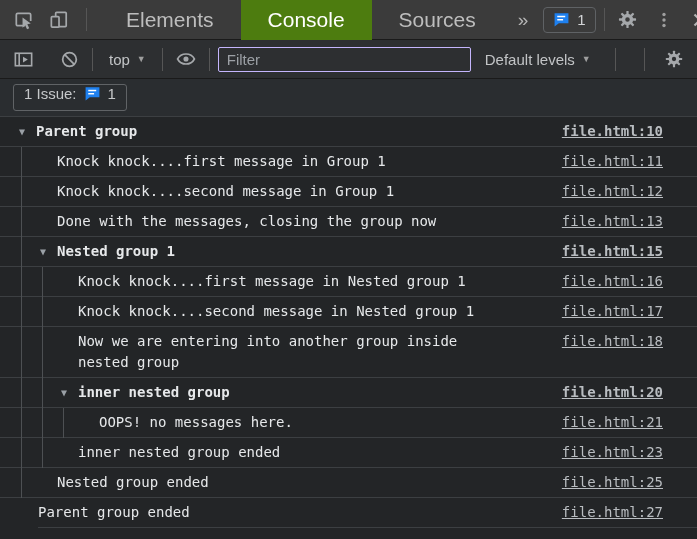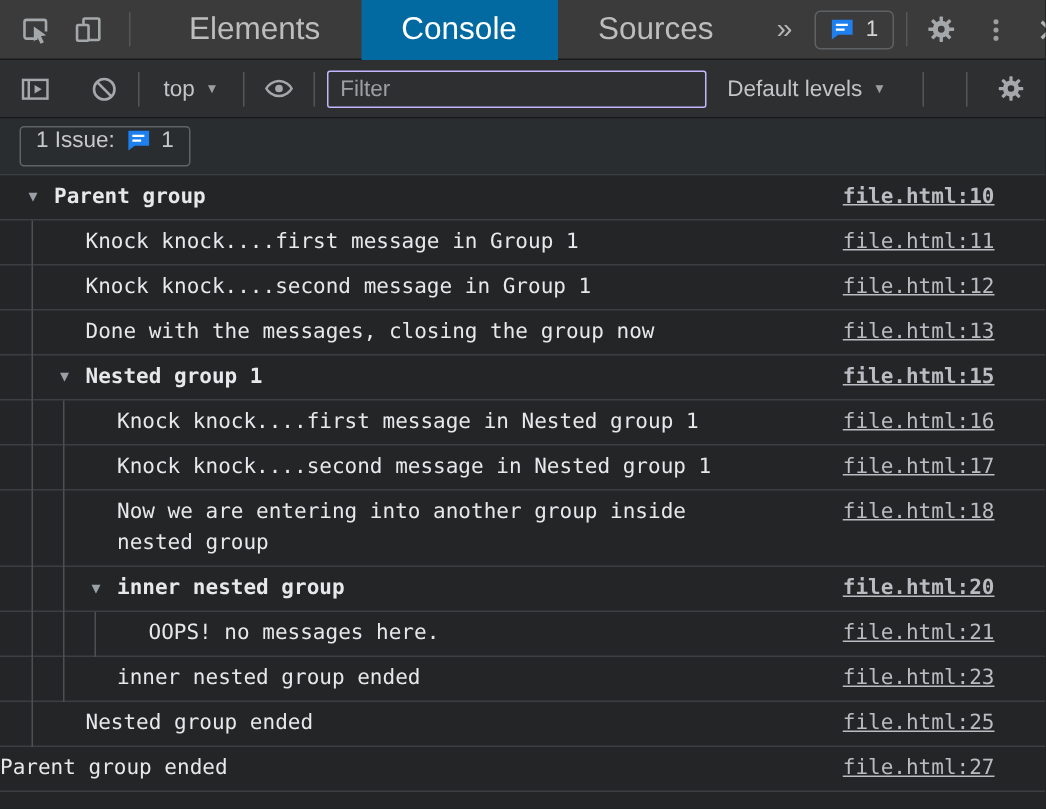--- a/index.html
+++ b/index.html
@@ -5,21 +5,21 @@
   * { box-sizing: border-box; margin: 0; padding: 0; }
   html,body { width:697px; height:539px; overflow:hidden; background:#232527; }
   body { font-family:"Liberation Sans", sans-serif; }
   .devtools { width:697px; height:539px; display:flex; flex-direction:column; background:#232527; }
 
   
   .tabbar { height:40px; flex:0 0 40px; background:#3b3b3b; display:flex; align-items:center; border-bottom:1px solid #1a1a1a; }
   .tb-btn { height:30px; min-width:30px; display:flex; align-items:center; justify-content:center; cursor:pointer; }
   .vdiv { width:1px; height:23px; background:#565656; flex:0 0 1px; }
   .tab { height:40px; display:flex; align-items:center; padding:0 27px; font-size:21px; color:#bdbdbd; cursor:pointer; white-space:nowrap; }
-  .tab.active { background:#0369a1; color:#ffffff; }
+  .tab.active { background:#4d7c0f; color:#ffffff; }
   .more-tabs { color:#b5b5b5; font-size:19px; padding:0 15px; height:40px; display:flex; align-items:center; cursor:pointer; }
   .spacer { flex:1; }
   .issues-btn { display:flex; align-items:center; gap:7px; height:26px; padding:0 9px; border:1px solid #5f6265; border-radius:4px; color:#d2d4d6; font-size:15px; cursor:pointer; margin-right:8px; }
   .dd-arrow { font-size:9px; color:#9e9e9e; margin-left:7px; }
 
   
   .toolbar { height:39px; flex:0 0 39px; background:#2d2f31; display:flex; align-items:center; border-bottom:1px solid #1a1a1a; }
   .toolbar .vdiv { margin:0 8px; }
   .tbar-text { font-size:15px; color:#c2c4c6; display:flex; align-items:center; padding:0 8px; height:28px; cursor:pointer; white-space:nowrap; }
   .filter-input { width:253px; height:25px; background:#2d2f31; border:1px solid #c4b5fd; border-radius:2px; color:#e3e3e3; font-size:15px; font-family:"Liberation Sans",sans-serif; padding:0 8px; outline:none; }
@@ -242,20 +242,20 @@
       <span class="link">file.html:23</span>
     <div class="guide" style="left: 21px;"></div>
         <div class="guide" style="left: 42px;"></div>
       </div>
       <div class="row" style="padding-left: 57px;">
 
       <span class="msg">Nested group ended</span>
       <span class="link">file.html:25</span>
     <div class="guide" style="left: 21px;"></div>
       </div>
-      <div class="row" style="">
+      <div class="row" style=" margin-left: 38px;">
 
       <span class="msg">Parent group ended</span>
       <span class="link">file.html:27</span>
     </div>
     </div>
 
 </div>
 
 </body></html>

